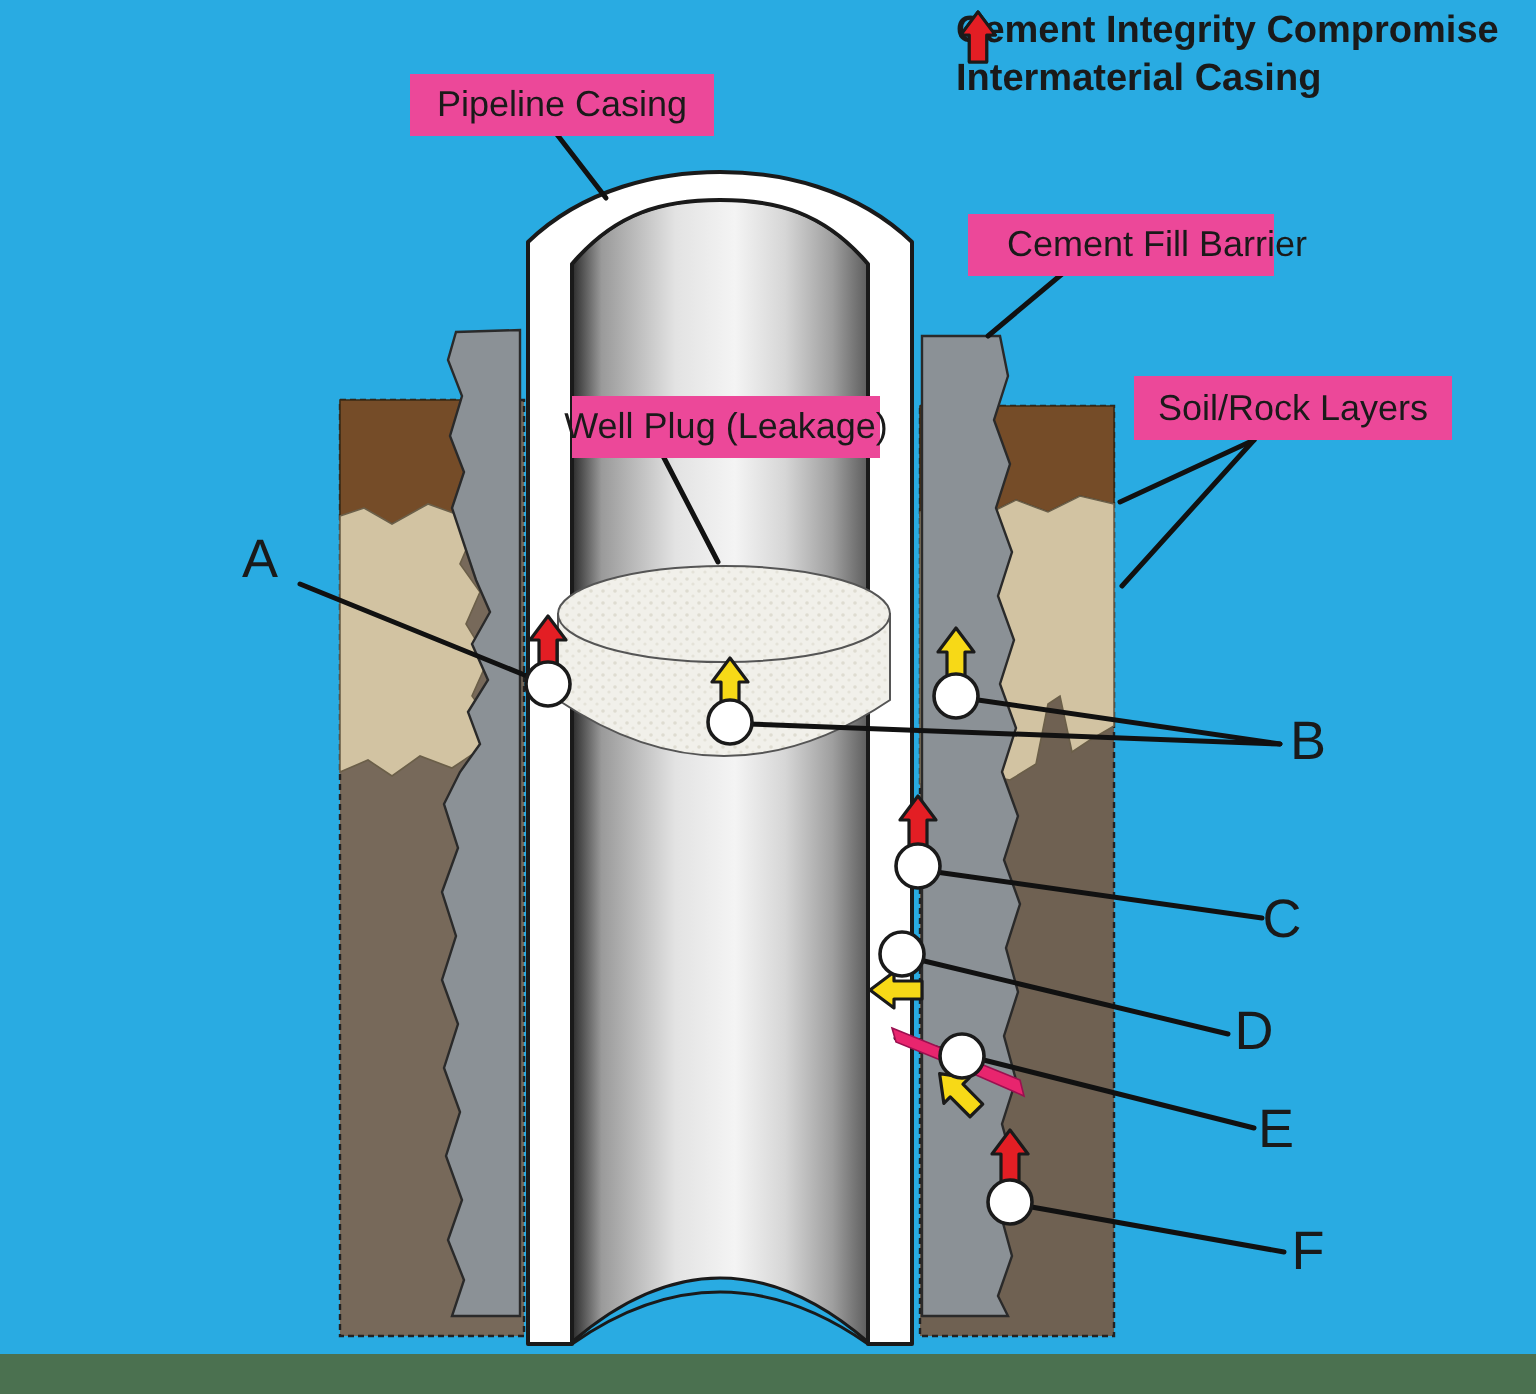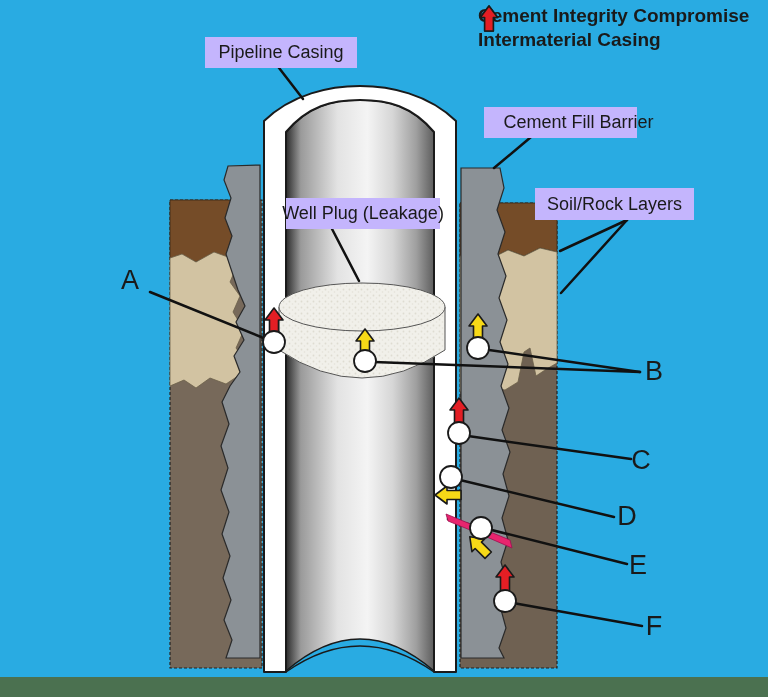--- a/index.html
+++ b/index.html
@@ -7,21 +7,21 @@
     --soil-brown:#754C28; --soil-tan:#D2C3A2; --soil-taupe-left:#77695A;
     --soil-taupe-right:#6F6152; --casing-white:#FFFFFF; --plug:#F1F0EA;
     --arrow-yellow:#F7D917; --arrow-red:#E31E24; --crack-pink:#E8256E;
     --ink:#1A1A1A;
   }
   html,body{margin:0;padding:0;}
   body{font-family:"Liberation Sans", sans-serif; background:#fff;}
   .stage{position:relative; width:768px; height:697px; background:var(--background); overflow:hidden;}
   .stage svg{position:absolute; left:0; top:0;}
   .callout{
-    position:absolute; background:#c4b5fd; color:var(--ink);
+    position:absolute; background:#ec4899; color:var(--ink);
     font-size:18px; text-align:center; white-space:nowrap;
     display:flex; align-items:center; justify-content:center;
     box-sizing:border-box;
   }
   .letter{
     position:absolute; transform:translate(-50%,-50%);
     font-size:27px; color:var(--ink); line-height:1;
   }
   .legend{
     position:absolute; left:478px; top:5px; display:flex; flex-direction:column; gap:2px;
@@ -131,21 +131,21 @@
     <div class="legend-row">
       <svg class="legend-icon" width="22" height="27" viewBox="-11 -14 22 28">
         <path d="M0,-13 L9,-1 L4.5,-1 L4.5,13 L-4.5,13 L-4.5,-1 L-9,-1 Z" style="fill:var(--arrow-red)" stroke="#1a1a1a" stroke-width="1.6" stroke-linejoin="round"></path>
       </svg>
       <span>Intermaterial Casing</span>
     </div>
   </div>
 
   <div class="callout" style="left:205px; top:37px; width:152px; height:31px;">Pipeline Casing</div>
   <div class="callout" style="left:484px; top:107px; width:153px; height:31px;padding-left:36px;">Cement Fill Barrier</div>
-  <div class="callout" style="left:535px; top:188px; width:159px; height:32px;">Soil/Rock Layers</div>
+  <div class="callout" style="left:567px; top:188px; width:159px; height:32px;">Soil/Rock Layers</div>
   <div class="callout" style="left:286px; top:198px; width:154px; height:31px;">Well Plug (Leakage)</div>
 
   <div class="letter" style="left:130px; top:280px;">A</div>
   <div class="letter" style="left:654px; top:371px;">B</div>
   <div class="letter" style="left:641px; top:460px;">C</div>
   <div class="letter" style="left:627px; top:516px;">D</div>
   <div class="letter" style="left:638px; top:565px;">E</div>
   <div class="letter" style="left:654px; top:626px;">F</div>
 
 </div>

